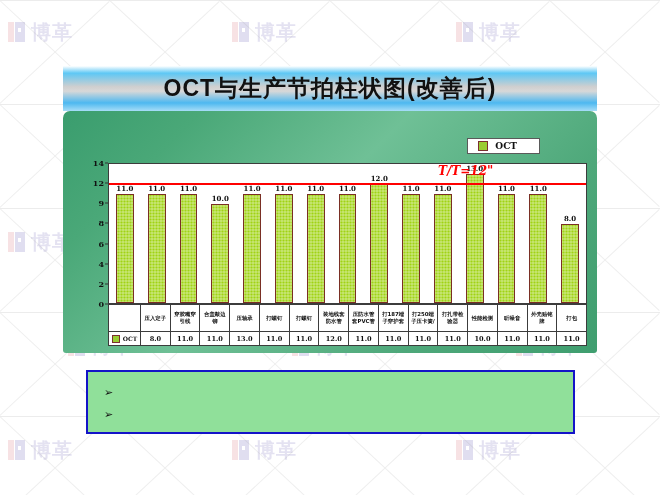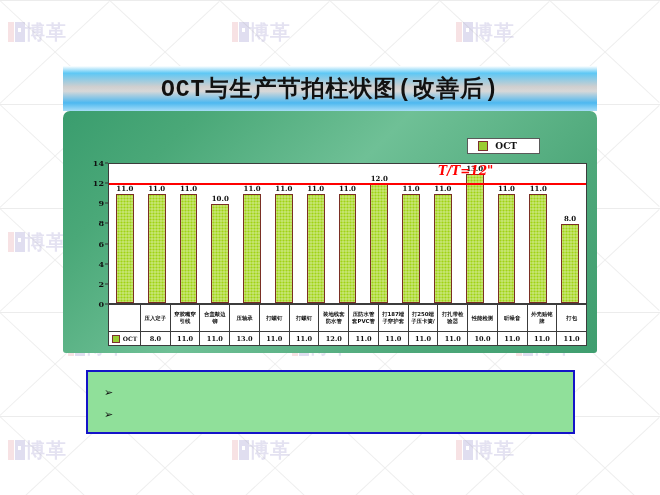--- a/index.html
+++ b/index.html
@@ -4,21 +4,21 @@
 <style>
   html,body{margin:0;padding:0;}
   body{
     width:660px;height:495px;overflow:hidden;position:relative;
     background:#ffffff;
     font-family:"Liberation Sans","DejaVu Sans",sans-serif;
   }
 
   
   #watermarks{position:absolute;inset:0;z-index:0;pointer-events:none;}
-  .wm{position:absolute;display:flex;align-items:center;gap:0;opacity:.30;}
+  .wm{position:absolute;display:flex;align-items:center;gap:6px;opacity:.30;}
   .wm .wm-mark{
     position:relative;width:17px;height:20px;flex:none;
   }
   .wm .wm-mark .b1{
     position:absolute;left:0;top:0;width:6px;height:20px;background:#e8a0a8;
   }
   .wm .wm-mark .b2{
     position:absolute;left:7px;top:0;width:10px;height:20px;background:#9b93d0;
   }
   .wm .wm-mark .b3{
@@ -37,21 +37,21 @@
     border-top:1px solid #8d8d8d;transform-origin:top left;
   }
 
   
   #banner{
     position:absolute;left:63px;top:66px;width:534px;height:45px;z-index:3;
     background:linear-gradient(to bottom,#ffffff 0%,#5ec8f5 16%,#cfcfcf 46%,#d8d8d8 56%,#4db8f0 82%,#a7ddf7 100%);
     display:flex;align-items:center;justify-content:center;
   }
   #banner-title{
-    font-family:Liberation Mono, monospace;
+    font-family:Liberation Sans, sans-serif;
     font-size:23px;font-weight:bold;color:#111;letter-spacing:1px;
     white-space:nowrap;
   }
 
   
   #chart-panel{
     position:absolute;left:63px;top:111px;width:534px;height:242px;z-index:2;
     background:linear-gradient(135deg,#3a9d6e 0%,#4aa878 18%,#6fc096 45%,#4ea87a 75%,#3f9e6f 100%);
     border-radius:7px 7px 3px 3px;
     box-sizing:border-box;

